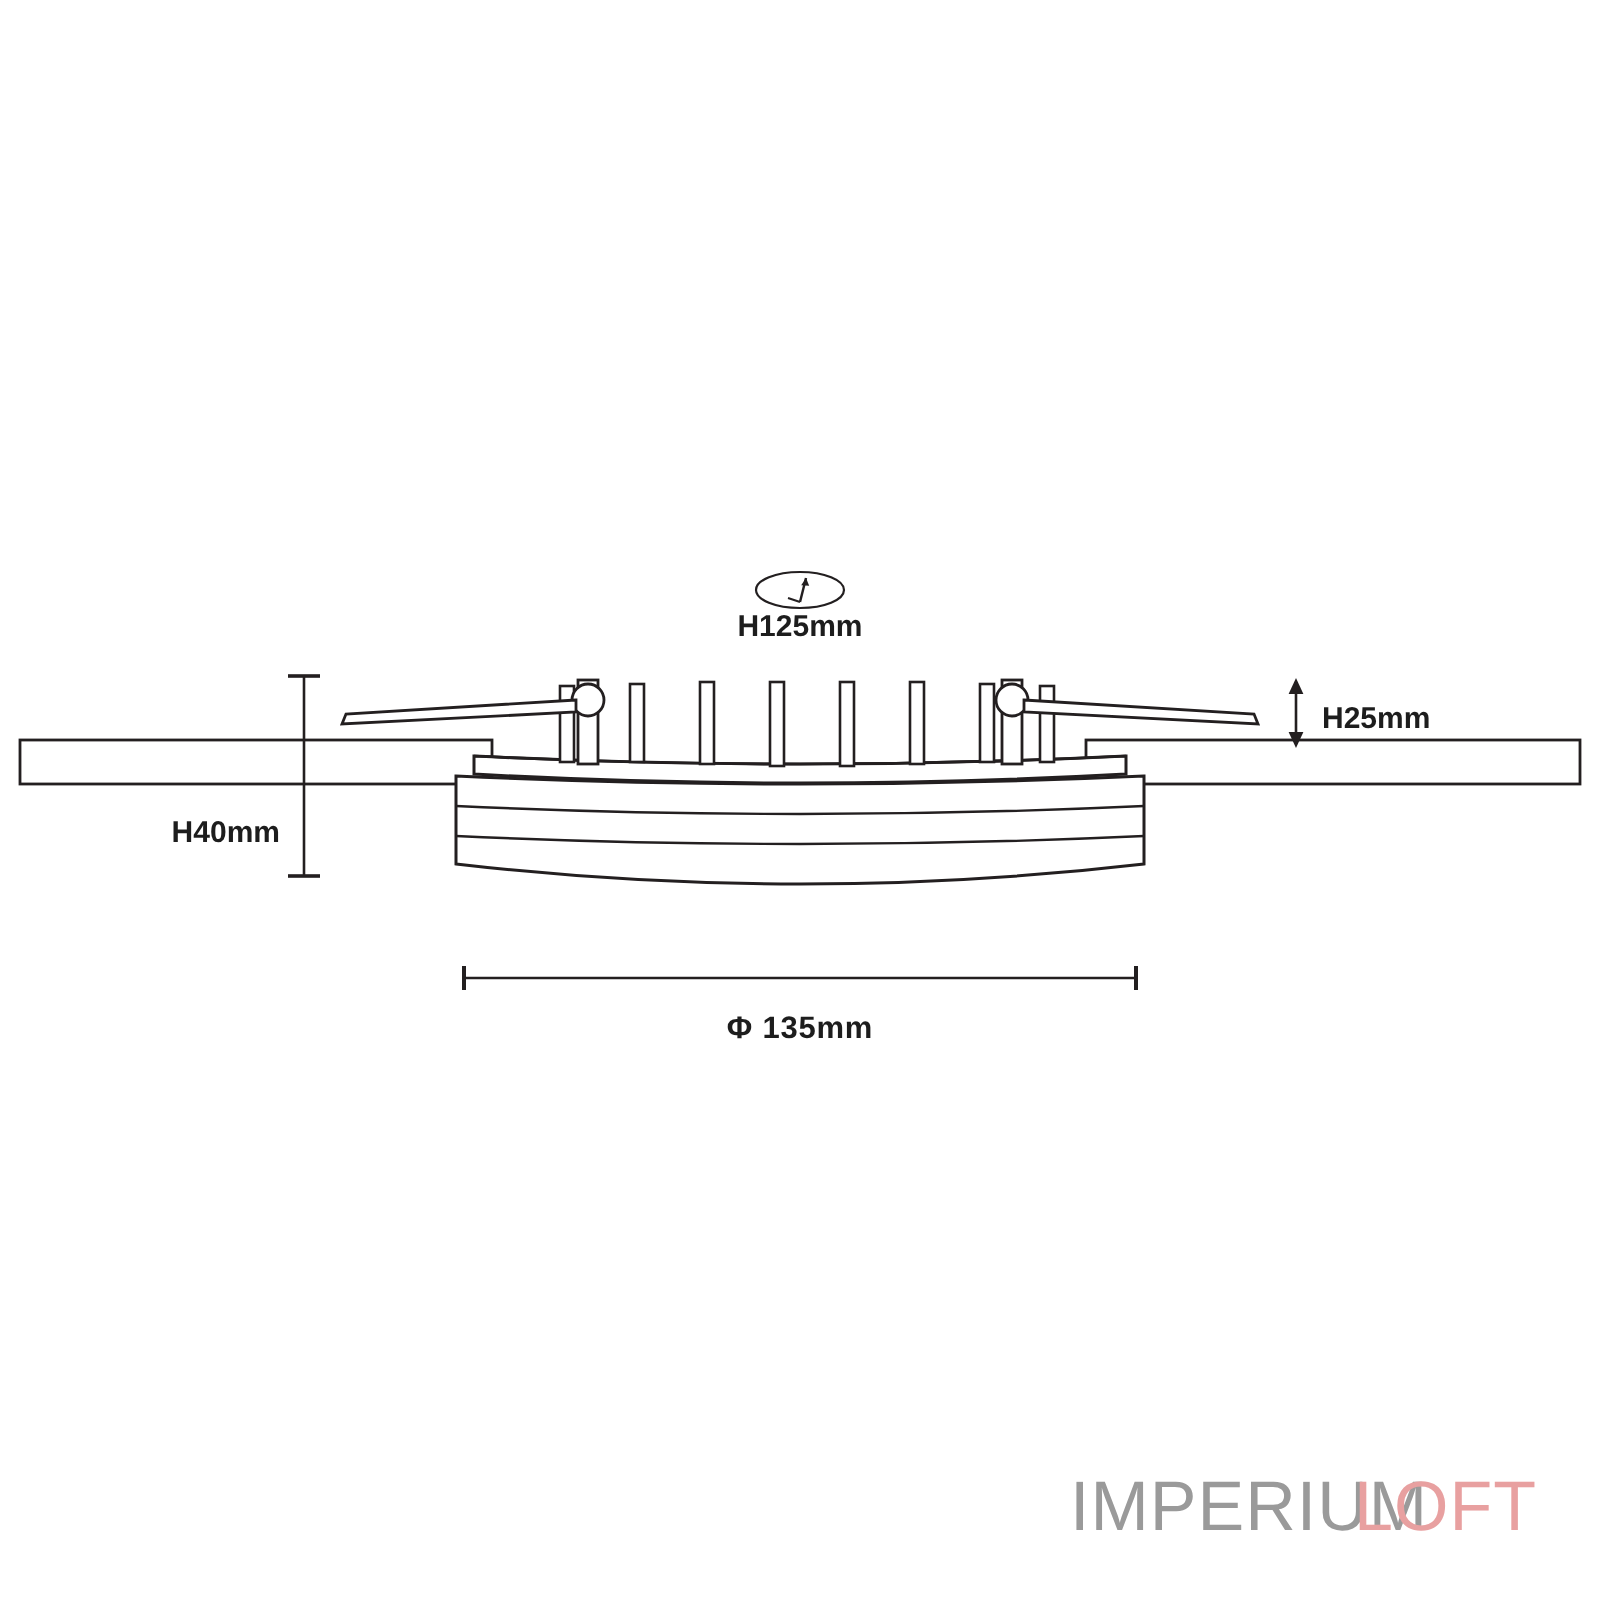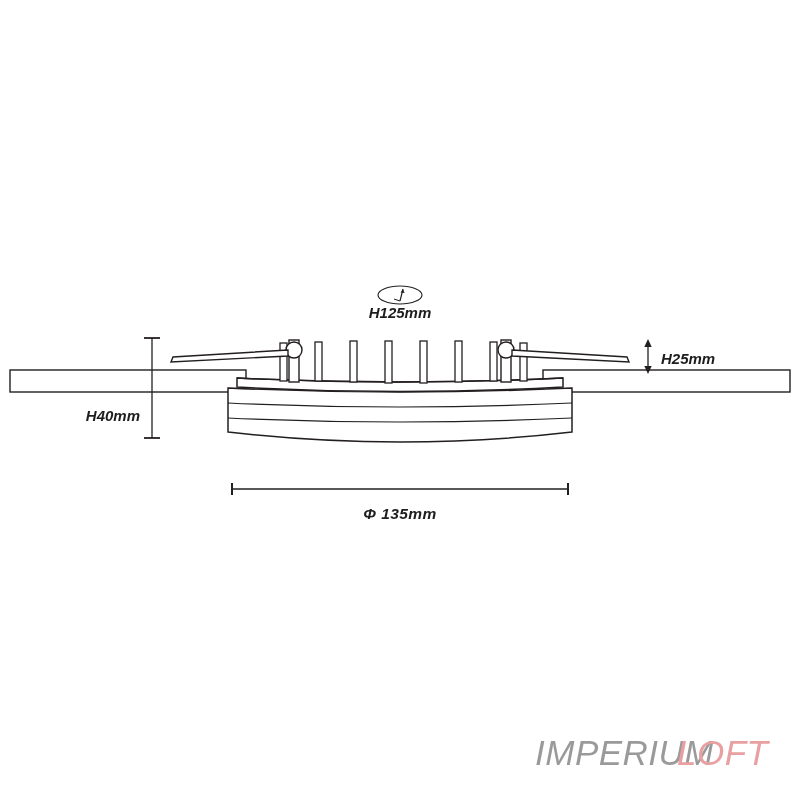--- a/index.html
+++ b/index.html
@@ -14,21 +14,20 @@
     position: relative;
     overflow: hidden;
     font-family: "Liberation Sans", sans-serif;
   }
   #drawing-root {
     position: absolute;
     left: 0;
     top: 0;
     width: 800px;
     height: 800px;
-    font-style: italic;
   }
   svg.sheet {
     display: block;
     width: 800px;
     height: 800px;
   }
   .dim-text {
     font-family: "Liberation Sans", sans-serif;
     font-size: 15px;
     font-weight: bold;

